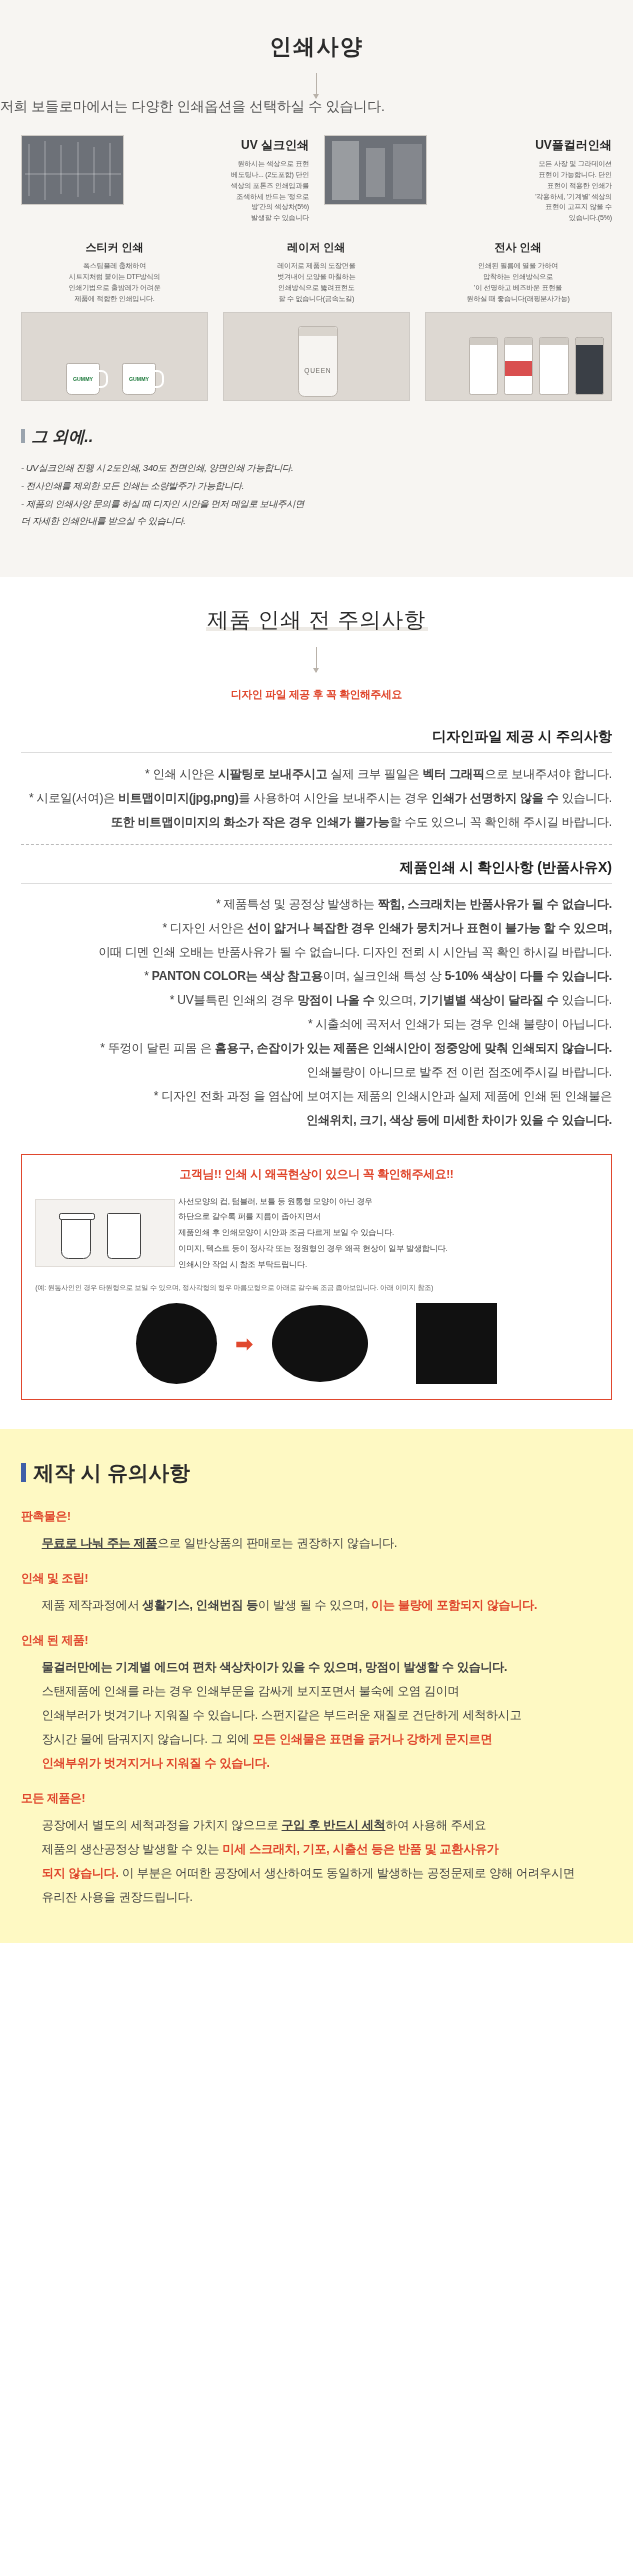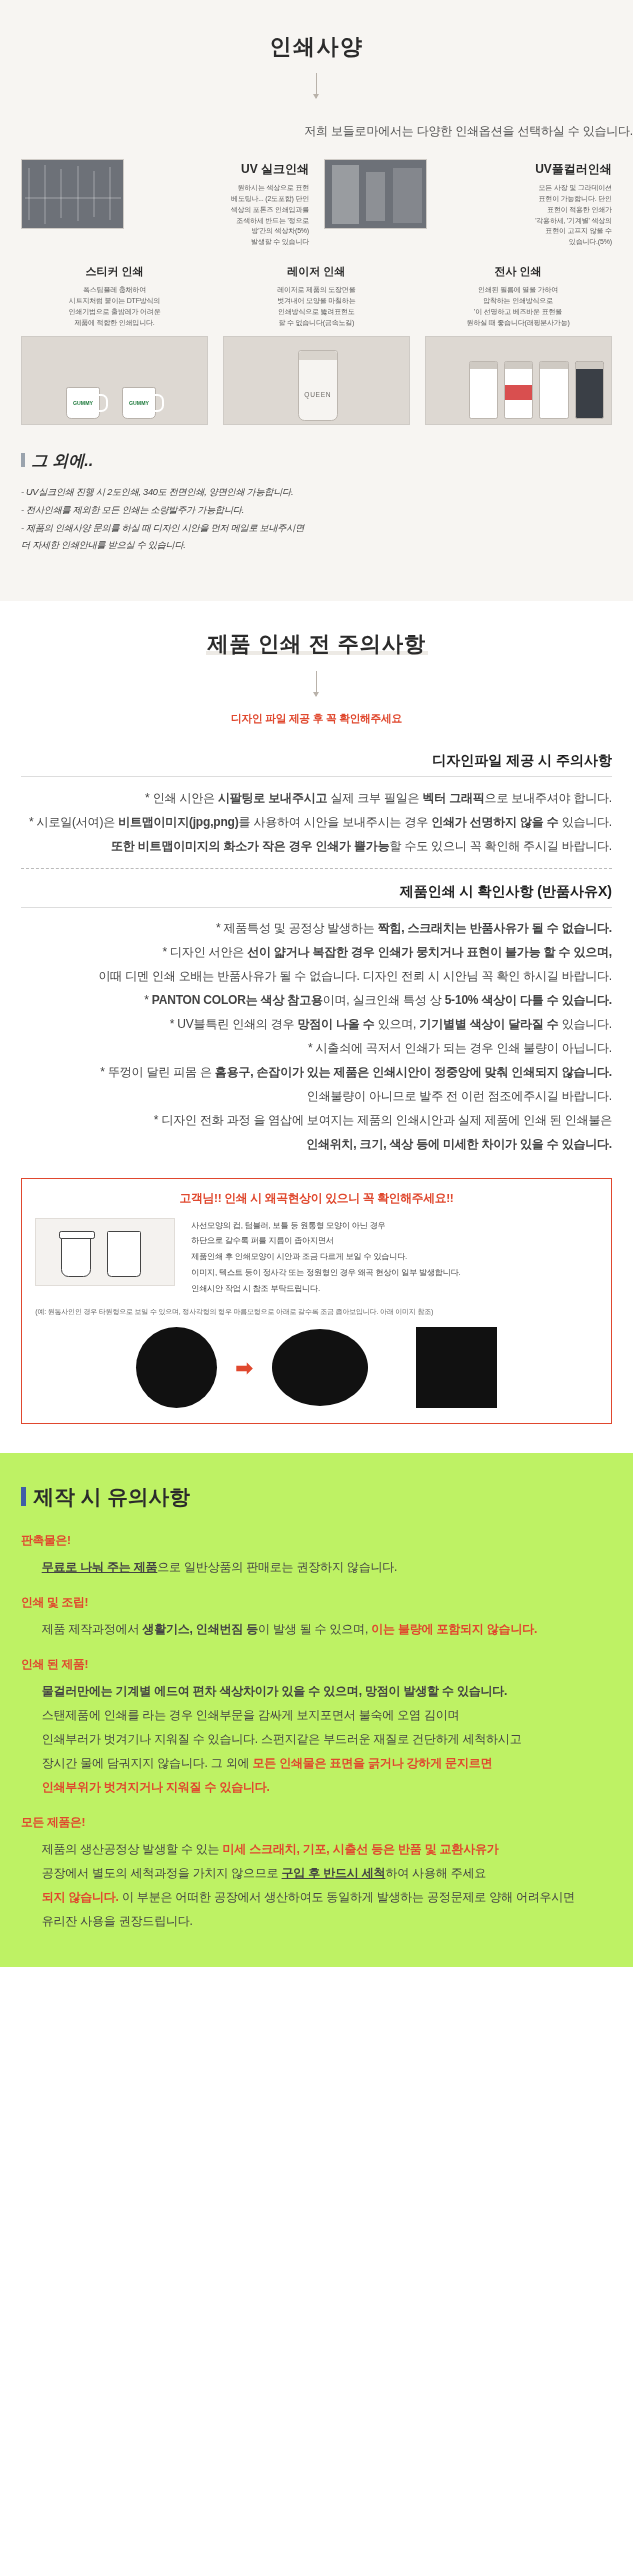--- a/index.html
+++ b/index.html
@@ -28,22 +28,22 @@
   .arrow-down {
     width: 0.7px; height: 25px; background: #b9b2aa;
     margin: 16.2px auto 0; position: relative;
   }
   .arrow-down:after {
     content: ""; position: absolute; bottom: -0.7px; left: -3px;
     border-left: 3.3px solid transparent; border-right: 3.3px solid transparent;
     border-top: 5.2px solid #b9b2aa;
   }
   .sec1-lead {
-    text-align: right; font-size: 12px; color: #555;
-    margin-top: 25px; letter-spacing: -0.2px;
+    text-align: left; font-size: 14px; color: #555;
+    margin-top: 0; letter-spacing: -0.2px;
   }
 
   .cards { width: 591px; margin: 19px auto 0; }
   .row2 { display: flex; gap: 14.8px; }
   .row3 { display: flex; gap: 14.8px; margin-top: 16.2px; }
   .card-big { width: 288px; }
   .card-sm { width: 187px; }
 
   .card-head {
     display: flex; align-items: flex-start; gap: 7.4px;
@@ -115,21 +115,21 @@
   .etc-title .bar { display:inline-block; width:4.4px; height:14.8px; background:#9aa3ad; margin-right:5.9px; vertical-align:-1.5px;}
   .etc-list { margin-top: 11.8px; }
   .etc-list li {
     list-style: none; font-size: 9.2px; color: #3d3d3d; line-height: 1.95;
     letter-spacing: -0.3px;
   }
 
   
   .sec2 { background: #ffffff; padding: 28px 0 29.5px; }
   .sec2-title {
-    text-align: center; font-size: 21.4px; font-weight: bold; color: #2b2b2b;
+    text-align: center; font-size: 21.4px; font-weight: normal; color: #2b2b2b;
     letter-spacing: 0.7px;
   }
   .sec2-underline { width: 222px; height: 4.4px; background: #edeae5; margin: -7.4px auto 0; }
   .sec2-sub {
     text-align: center; color: #e0482e; font-size: 10.7px; font-weight: bold;
     margin-top: 16.2px; letter-spacing: -0.2px;
   }
 
   .blk { width: 591px; margin: 26px auto 0; text-align: right; }
   .blk-h {
@@ -142,41 +142,41 @@
   .dashsep { border-top: 0.7px dashed #bbb; margin: 10.3px 0 3px; }
 
   
   .warn {
     width: 591px; margin: 22px auto 0; border: 1.5px solid #e0482e; padding: 11.8px 13.3px 14.8px;
   }
   .warn-h {
     text-align: center; color: #e0482e; font-size: 11.8px; font-weight: bold;
     margin-bottom: 10.3px; letter-spacing: -0.3px;
   }
-  .warn-row { display: flex; gap: 16px; }
+  .warn-row { display: flex; gap: 3px; align-items: center; }
   .warn-img {
     width: 140px; height: 68px; background: #f4f2ef; border: 0.7px solid #e1ddd8;
     position: relative; flex: none;
   }
   .cupA { position:absolute; left: 25px; bottom: 7.4px; width: 29.5px; height: 43px;
           background:#fff; border:1.1px solid #444; border-radius: 2.2px 2.2px 7.4px 7.4px;}
   .cupA:before{content:"";position:absolute;top:-3.7px;left:-3px;width:34px;height:5.2px;background:#fff;border:1.1px solid #444;border-radius:2.2px;}
   .cupB { position:absolute; left: 71px; bottom: 7.4px; width: 34px; height: 46px;
           background:#fff; border:1.1px solid #444; border-radius: 1.5px 1.5px 4.4px 4.4px;}
   .warn-text { flex: 1; }
   .warn-text .ln { line-height: 1.95; font-size: 8.1px; }
   .warn-note { font-size: 7px; color: #666; margin-top: 10.3px; letter-spacing: -0.2px; }
 
   .shapes { display: flex; align-items: center; justify-content: center; gap: 19px; margin-top: 10.3px; }
   .sq { width: 81px; height: 81px; background: #111; }
   .ci { width: 81px; height: 81px; background: #111; border-radius: 50%; }
   .ar { color: #e0482e; font-size: 20.7px; font-weight: bold; }
 
   
-  .sec3 { background: #bef264; padding: 29.5px 0 34px; }
+  .sec3 { background: #fef9c3; padding: 29.5px 0 34px; }
   .sec3-title {
     width: 591px; margin: 0 auto; font-size: 20.7px; font-weight: bold; color: #2b2b2b;
   }
   .sec3-title .bar { display:inline-block; width:5.2px; height:19px; background:#3f5fa8; margin-right:7.4px; vertical-align:-2.2px;}
   .g { width: 591px; margin: 22px auto 0; }
   .g-h { font-size: 11.8px; font-weight: bold; color: #e0482e; letter-spacing: -0.3px; }
   .g-b { padding: 5.9px 0 0 20.7px; }
   .g-b .ln { font-size: 12px; line-height: 2.0; }
   .mt22 { margin-top: 16.2px; }
 </style>
@@ -412,22 +412,22 @@
         <div class="ln">스탠제품에 인쇄를 라는 경우 인쇄부문을 감싸게 보지포면서 불숙에 오염 김이며</div>
         <div class="ln">인쇄부러가 벗겨기나 지워질 수 있습니다. 스펀지같은 부드러운 재질로 건단하게 세척하시고</div>
         <div class="ln">장시간 물에 담궈지지 않습니다. 그 외에 <span class="red">모든 인쇄물은 표면을 긁거나 강하게 문지르면</span></div>
         <div class="ln"><span class="red">인쇄부위가 벗겨지거나 지워질 수 있습니다.</span></div>
       </div>
     </div>
 
     <div class="g mt22">
       <div class="g-h">모든 제품은!</div>
       <div class="g-b">
+        <div class="ln">공장에서 별도의 세척과정을 가치지 않으므로 <u><b>구입 후 반드시 세척</b></u>하여 사용해 주세요</div>
         <div class="ln">제품의 생산공정상 발생할 수 있는 <span class="red">미세 스크래치, 기포, 시출선 등은 반품 및 교환사유가</span></div>
-        <div class="ln">공장에서 별도의 세척과정을 가치지 않으므로 <u><b>구입 후 반드시 세척</b></u>하여 사용해 주세요</div>
         <div class="ln"><span class="red">되지 않습니다.</span> 이 부분은 어떠한 공장에서 생산하여도 동일하게 발생하는 공정문제로 양해 어려우시면</div>
         <div class="ln">유리잔 사용을 권장드립니다.</div>
       </div>
     </div>
   </section>
 
 </div>
 
 
 </body></html>

